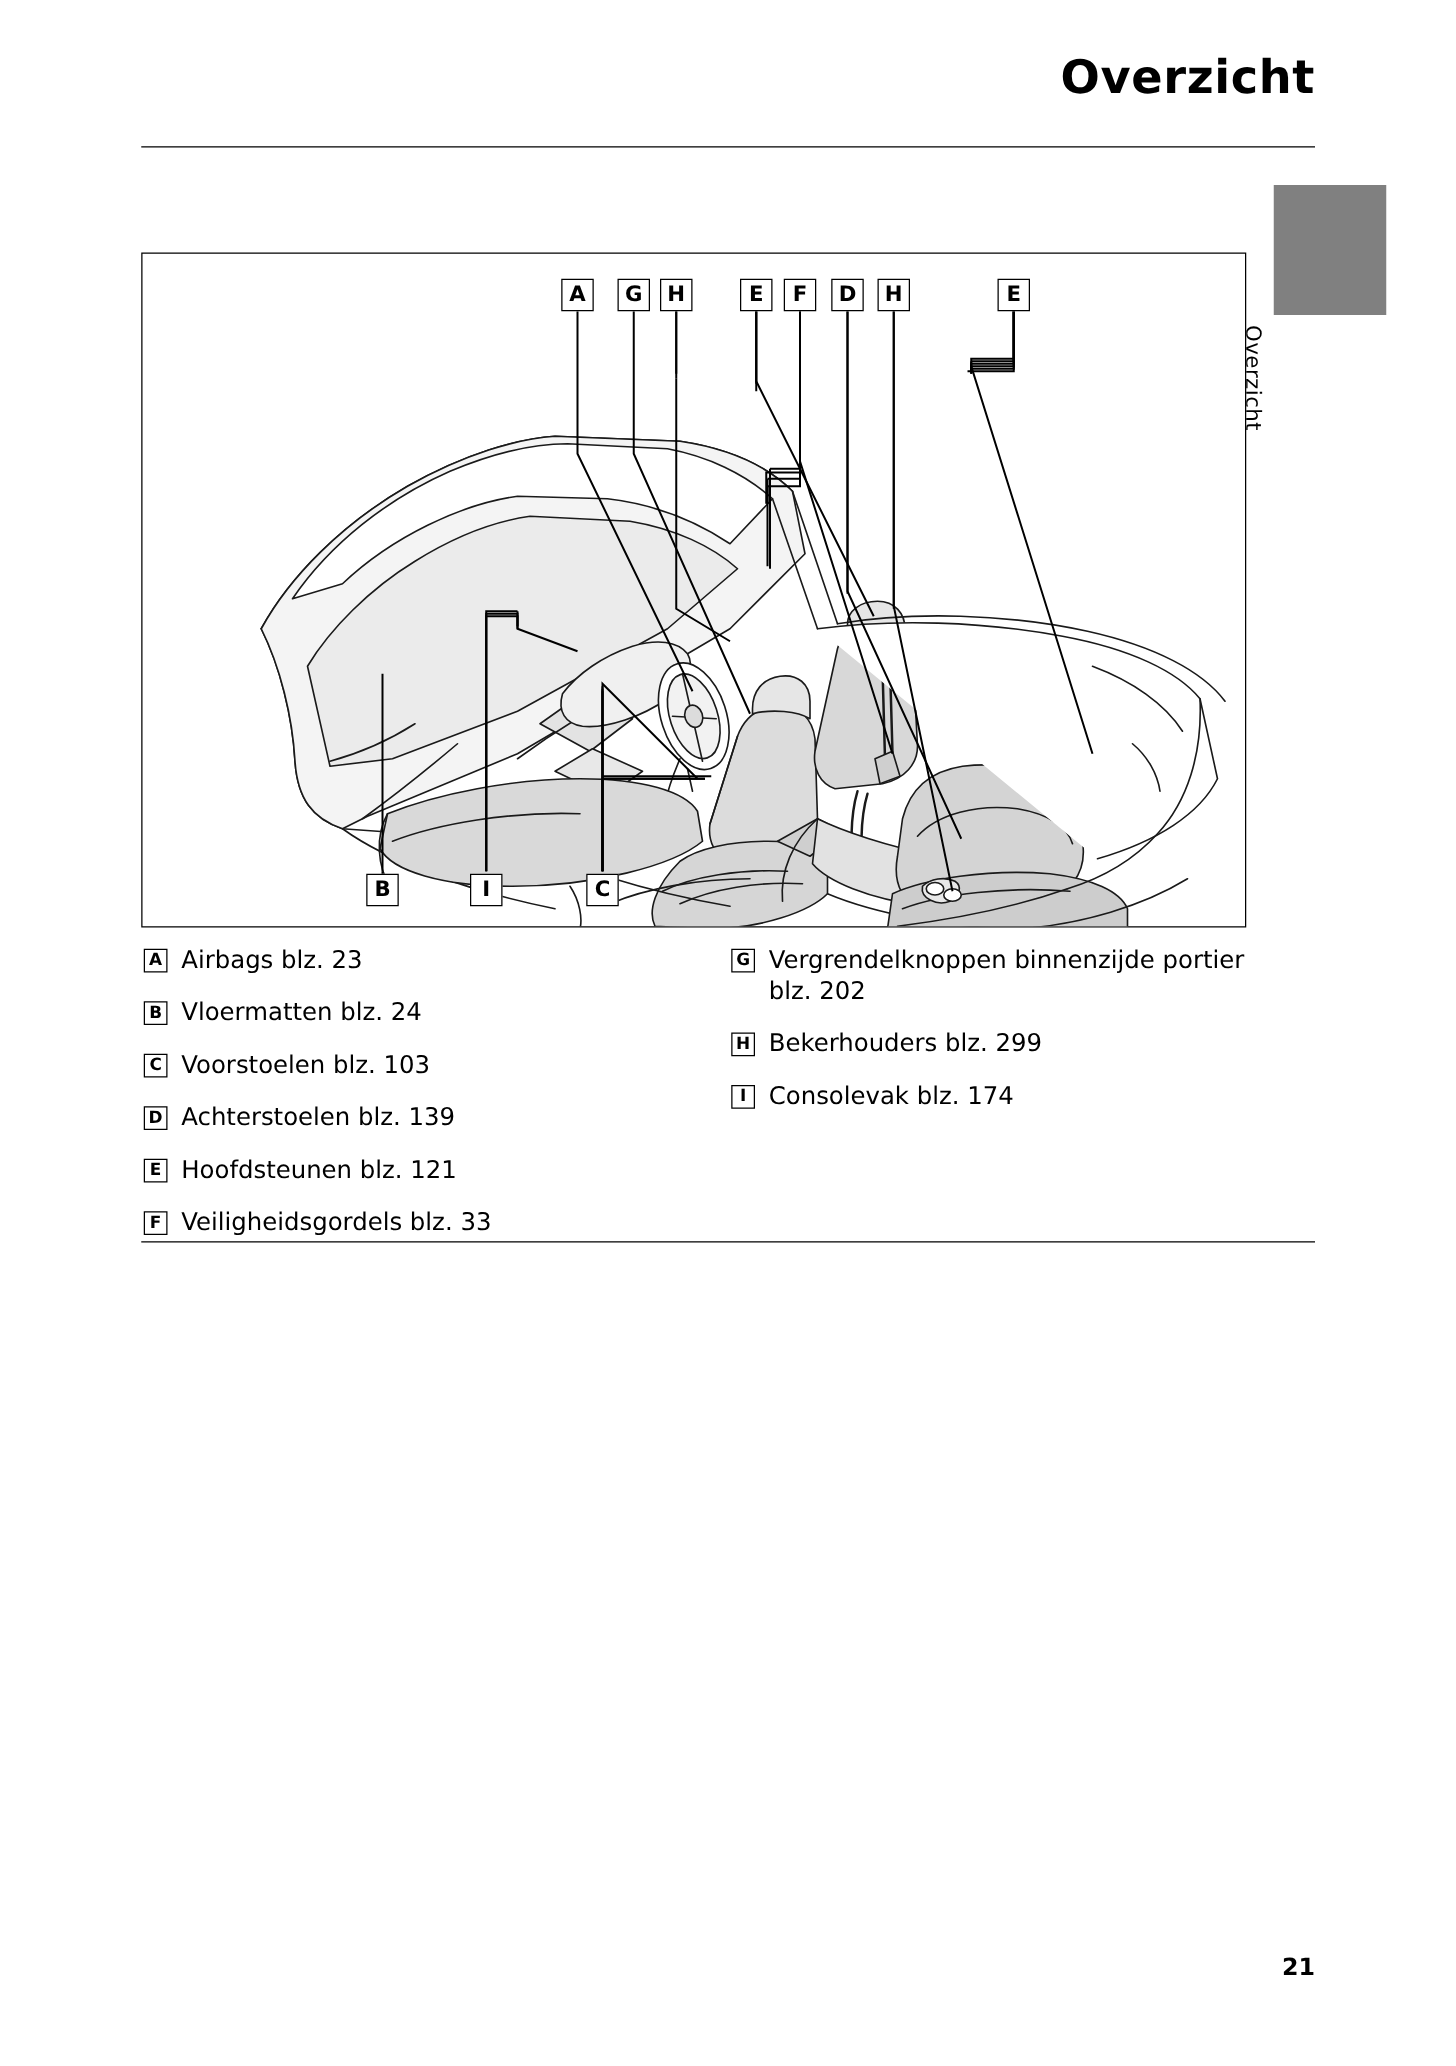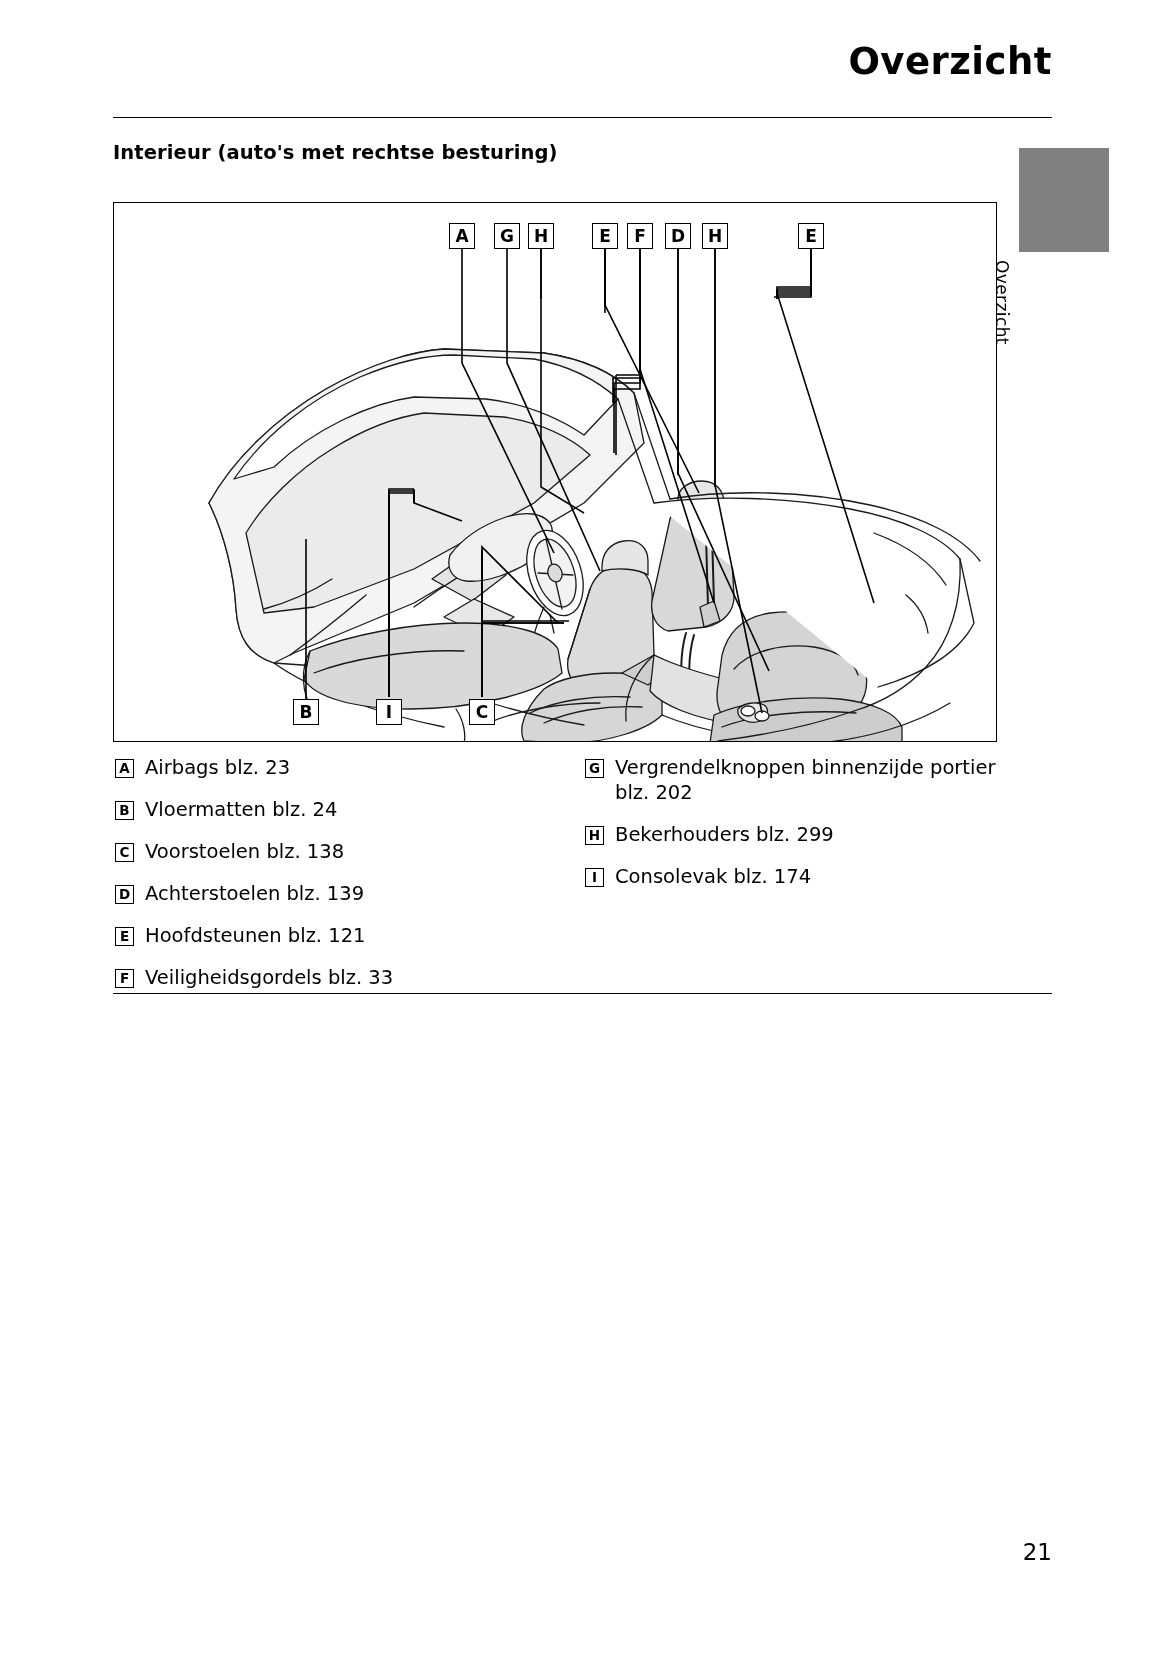--- a/index.html
+++ b/index.html
@@ -139,37 +139,36 @@
     left: 113px;
     right: 113px;
     top: 993px;
     border-top: 1.5px solid #000;
   }
 
   
   .page-number {
     position: absolute;
     right: 113px;
-    bottom: 88px;
-    font-size: 23px;
-    font-weight: normal;
+    bottom: 68px;
+    font-size: 19px;
+    font-weight: bold;
   }
 </style>
 </head>
 <body>
 
 <div class="page">
 
   <div class="header-title">Overzicht</div>
   <div class="header-rule"></div>
 
   <div class="side-tab"></div>
   <div class="side-tab-label">Overzicht</div>
 
-  <div class="section-title">Interieur (auto's met rechtse besturing)</div>
 
   <div class="figure">
 
     <svg width="884" height="540" viewBox="0 0 884 540">
       <g fill="none" stroke="#1a1a1a" stroke-width="1.3" stroke-linejoin="round" stroke-linecap="round">
 
         <path d="M95 300 C118 258 160 216 212 186 C258 160 300 148 330 146
                  L430 150 C470 156 500 170 520 190" fill="#ffffff"></path>
         <path d="M95 300 C110 330 120 370 122 406 C124 436 136 452 160 460
                  L300 470" fill="#ffffff"></path>
@@ -379,21 +378,21 @@
       <div class="legend-item">
         <div class="legend-key">A</div>
         <div class="legend-text">Airbags blz. 23</div>
       </div>
       <div class="legend-item">
         <div class="legend-key">B</div>
         <div class="legend-text">Vloermatten blz. 24</div>
       </div>
       <div class="legend-item">
         <div class="legend-key">C</div>
-        <div class="legend-text">Voorstoelen blz. 138</div>
+        <div class="legend-text">Voorstoelen blz. 103</div>
       </div>
       <div class="legend-item">
         <div class="legend-key">D</div>
         <div class="legend-text">Achterstoelen blz. 139</div>
       </div>
       <div class="legend-item">
         <div class="legend-key">E</div>
         <div class="legend-text">Hoofdsteunen blz. 121</div>
       </div>
       <div class="legend-item">

